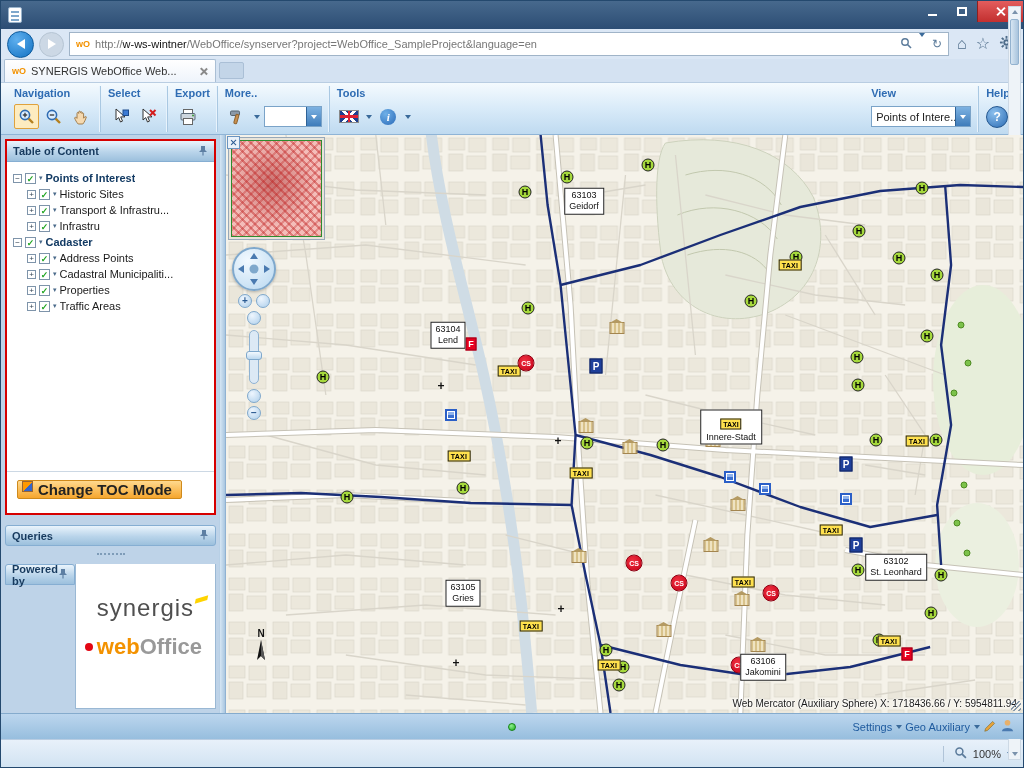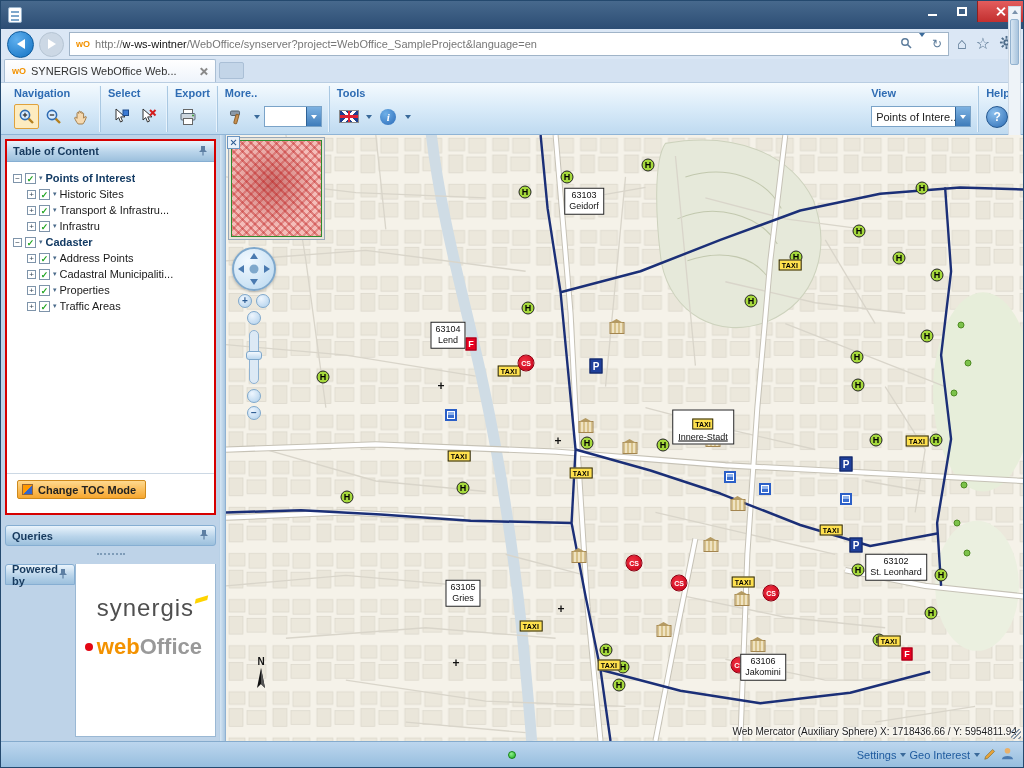--- a/index.html
+++ b/index.html
@@ -82,21 +82,21 @@
 .tree-row.parent .tree-label{font-weight:bold;color:#123a63;}
 .expander{width:9px;height:9px;border:1px solid #7e94aa;background:#fff;font-size:8px;line-height:7px;text-align:center;color:#345;flex:0 0 9px;}
 .checkbox{width:11px;height:11px;border:1px solid #7e94aa;background:#fff;font-size:9px;line-height:10px;text-align:center;color:#1fa51f;font-weight:bold;flex:0 0 11px;}
 .ctx-arrow{font-size:7px;color:#4a6a8a;}
 .tree-label{white-space:nowrap;overflow:hidden;}
 .toc-scroll{position:absolute;right:3px;top:6px;bottom:8px;width:13px;background:#eef3f8;border:1px solid #cdd9e5;}
 .tri-u{width:0;height:0;border-left:3.5px solid transparent;border-right:3.5px solid transparent;border-bottom:4px solid #7a92ac;position:absolute;left:3px;top:3px;}
 .tri-d{width:0;height:0;border-left:3.5px solid transparent;border-right:3.5px solid transparent;border-top:4px solid #7a92ac;position:absolute;left:3px;bottom:3px;}
 .scroll-thumb{position:absolute;top:12px;left:1px;width:9px;height:46px;background:linear-gradient(to right,#d6e5f2,#a9c4dd);border:1px solid #93b2cf;border-radius:2px;}
 .toc-footer{border-top:1px solid #ccd8e4;padding:6px 0 14px 10px;background:#fff;}
-.toc-btn{display:inline-flex;align-items:center;gap:5px;height:19px;padding:0 9px 0 4px;background:linear-gradient(#ffd98e,#f6a62e);border:1px solid #cf8a1c;border-radius:2px;font-size:11px;font-weight:bold;color:#222;}
+.toc-btn{display:inline-flex;gap:5px;height:19px;padding:0 9px 0 4px;background:linear-gradient(#ffd98e,#f6a62e);border:1px solid #cf8a1c;border-radius:2px;font-size:15px;font-weight:bold;color:#222;}
 .toc-btn-icon{width:11px;height:11px;border:1px solid #996633;background:linear-gradient(135deg,#ff9900 50%,#3366cc 50%);}
 .drag-dots{width:28px;border-top:2px dotted #7e9cb8;margin:7px auto 3px;}
 .queries-header{margin-top:10px;border-radius:3px;}
 .pow-wrap{margin-top:6px;flex:1;display:flex;flex-direction:row;min-height:0;}
 .pow-body{background:#fff;border:1px solid #9ab8d4;border-top:none;flex:1;display:flex;flex-direction:column;align-items:center;padding-top:30px;gap:12px;}
 .syn-line{font-size:24px;color:#4f4f4f;letter-spacing:1px;position:relative;}
 .syn-mark{position:absolute;right:-13px;top:3px;width:11px;height:5px;background:#ffd400;transform:skewX(-30deg) rotate(-20deg);}
 .wo-line{font-size:22px;font-weight:bold;position:relative;padding-left:8px;}
 .wo-dot{position:absolute;left:-4px;top:9px;width:8px;height:8px;border-radius:50%;background:#e30613;}
 .wo-web{color:#f39200;}
@@ -604,21 +604,21 @@
             <div>Gries</div>
           </div>
           <div class="district" style="left: 670px; top: 432px;">
             <div>63102</div>
             <div>St. Leonhard</div>
           </div>
           <div class="district" style="left: 537px; top: 532px;">
             <div>63106</div>
             <div>Jakomini</div>
           </div>
-          <div class="inner-callout" style="left: 477px; top: 292px; text-decoration: underline;"><span class="mini-taxi">TAXI</span><div class="inner-name">Innere-Stadt</div></div>
+          <div class="inner-callout" style="left: 505px; top: 292px;"><span class="mini-taxi">TAXI</span><div class="inner-name">Innere-Stadt</div></div>
         </div>
 
       <div class="overview">
         <div class="ov-inner"></div>
       </div>
       <div class="ov-close">
           <span class="ov-x"></span>
         </div>
       <div class="ov-grip"></div>
 
@@ -655,27 +655,36 @@
   </div>
 
   <div class="statusbar">
     <div class="status-dot"></div>
     <div class="status-right">
       <span class="status-link">
           <span>Settings</span>
           <span class="tri-down"></span>
         </span>
       <span class="status-link">
-          <span>Geo Interest</span>
+          <span>Geo Auxiliary</span>
           <span class="tri-down"></span>
         </span>
       <span><svg width="14" height="14" viewBox="0 0 16 16">
             <path d="M2 14l1-3.2 8-8 2.2 2.2-8 8z" fill="#e8a33a" stroke="#7a6a30" stroke-width=".7"></path>
           </svg></span>
       <span><svg width="15" height="15" viewBox="0 0 16 16">
             <circle cx="8" cy="5" r="3" fill="#e8b06a"></circle>
             <path d="M2 14c.5-4.5 11.5-4.5 12 0z" fill="#4a7ab0"></path>
           </svg></span>
     </div>
   </div>
 
+  <div class="bottombar">
+    <div class="zoom-sep"></div>
+    <span><svg width="13" height="13" viewBox="0 0 12 12">
+          <circle cx="5" cy="5" r="3.2" fill="none" stroke="#5a7a9a" stroke-width="1.4"></circle>
+          <line x1="7.5" y1="7.5" x2="11" y2="11" stroke="#5a7a9a" stroke-width="1.6"></line>
+        </svg></span>
+    <span>100%</span>
+    <span class="tri-down"></span>
+  </div>
 
 </div>
 
 </body></html>

